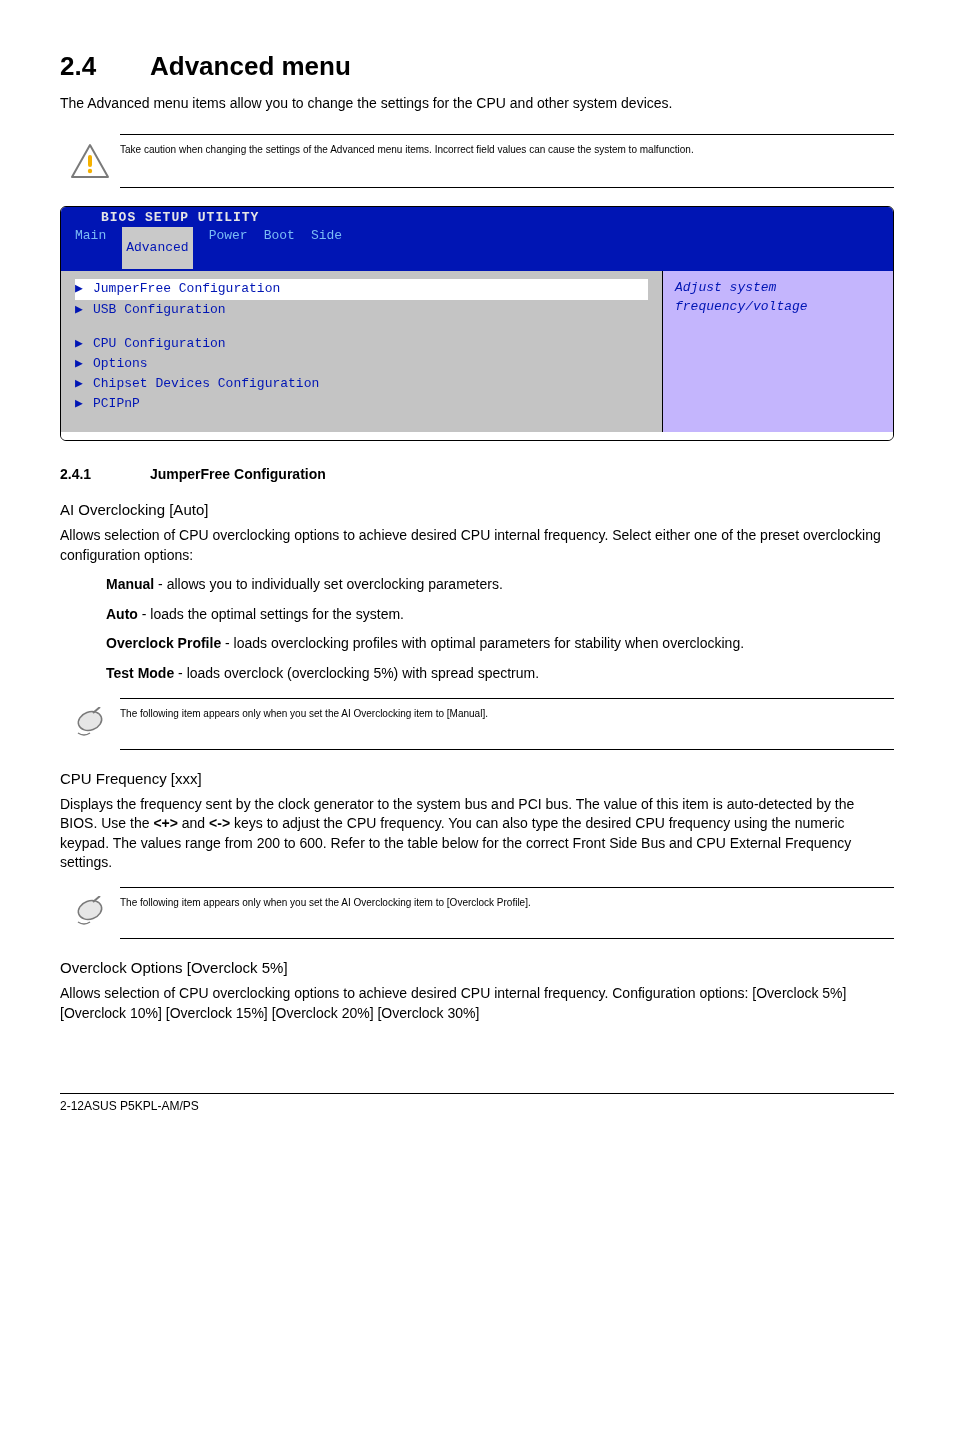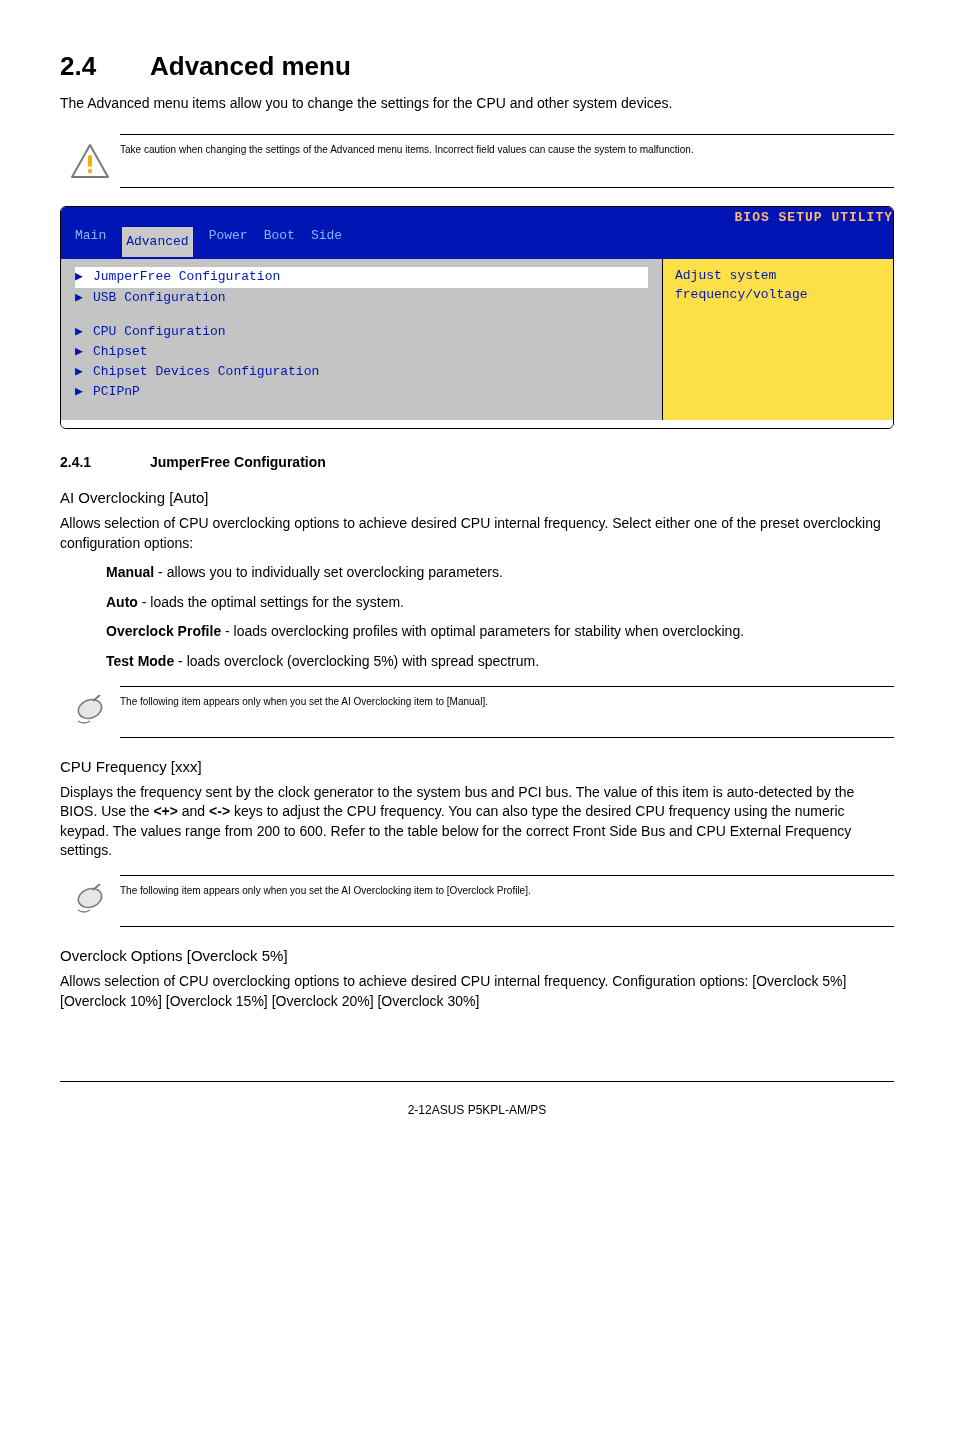--- a/index.html
+++ b/index.html
@@ -47,53 +47,55 @@
     margin-bottom: 24px;
     font-family: "Courier New", monospace;
     font-size: 13px;
   }
   .bios-header {
     background: #0015b4;
     color: #fff;
     padding: 2px 0 0 0;
   }
   .bios-title {
-    text-align: right;
-    color: #fdba74;
+    text-align: left;
+    color: #e5e5e5;
     font-weight: bold;
     letter-spacing: 1px;
+    padding-left: 40px;
   }
   .bios-tabs {
     display: flex;
     gap: 16px;
     padding: 0 14px 2px 14px;
     color: #7bbcf5;
   }
   .bios-tabs span { color: #7bbcf5; }
   .bios-tabs .active {
     background: #c9c9c9;
     color: #0015b4;
-    padding: 6px 4px;
+    padding: 12px 4px;
   }
   .bios-body {
     display: flex;
     min-height: 140px;
   }
   .bios-main {
     flex: 1;
     background: #c4c4c4;
     padding: 8px 14px 18px 14px;
     border-right: 1px solid #000;
     position: relative;
   }
   .bios-side {
     width: 230px;
-    background: #fde047;
+    background: #c4b5fd;
     padding: 8px 12px;
     color: #0015b4;
+    font-style: italic;
   }
   .bios-row {
     display: flex;
     align-items: center;
     color: #0015b4;
     padding: 1px 0;
   }
   .bios-row.selected {
     background: #fff;
     color: #0015b4;
@@ -120,24 +122,24 @@
     font-size: 15px;
     font-weight: normal;
     margin: 0 0 6px 0;
   }
   p.body { margin-bottom: 10px; }
   .indent-block { margin: 0 0 10px 46px; }
   .indent-block .lead { font-weight: bold; }
   .footer {
     border-top: 1px solid #000;
     margin-top: 70px;
-    padding-top: 20px;
+    padding-top: 4px;
     font-size: 12px;
     display: flex;
-    justify-content: center;
+    justify-content: flex-start;
   }
   svg { display:block; }
 </style>
 </head>
 <body>
 
 <h1 class="section-title">
   <span class="num">2.4</span><span>Advanced menu</span>
 </h1>
 
@@ -175,21 +177,21 @@
         <span class="arrow">▶</span>
         <span>USB Configuration</span>
       </div>
       <div class="bios-group">
         <div class="bios-row">
           <span class="arrow">▶</span>
           <span>CPU Configuration</span>
         </div>
         <div class="bios-row">
           <span class="arrow">▶</span>
-          <span>Chipset</span>
+          <span>Options</span>
         </div>
         <div class="bios-row">
           <span class="arrow">▶</span>
           <span>Chipset Devices Configuration</span>
         </div>
         <div class="bios-row">
           <span class="arrow">▶</span>
           <span>PCIPnP</span>
         </div>
       </div>

